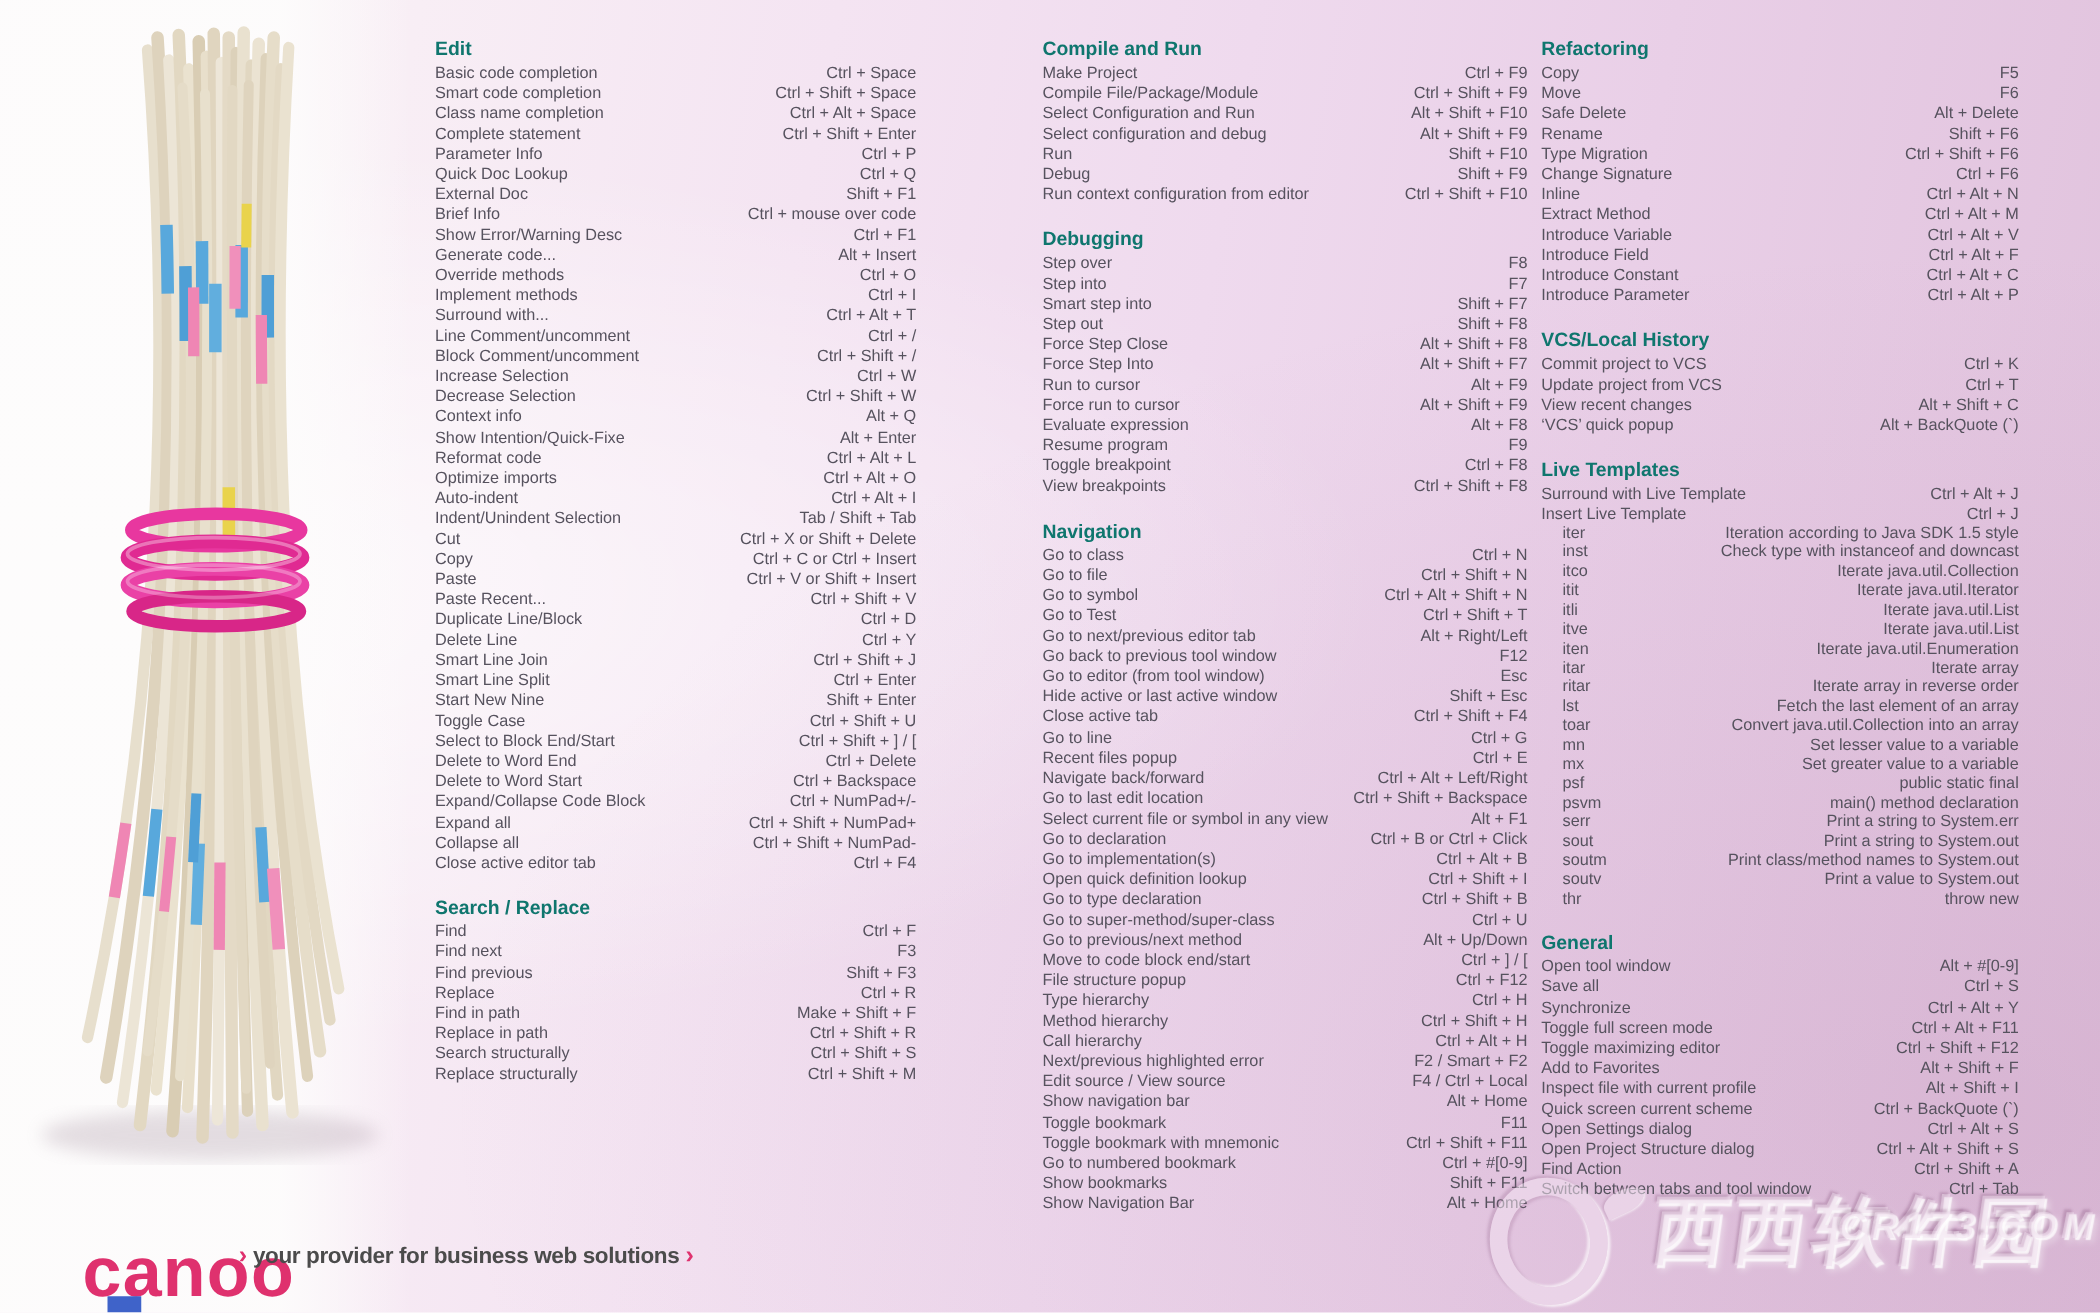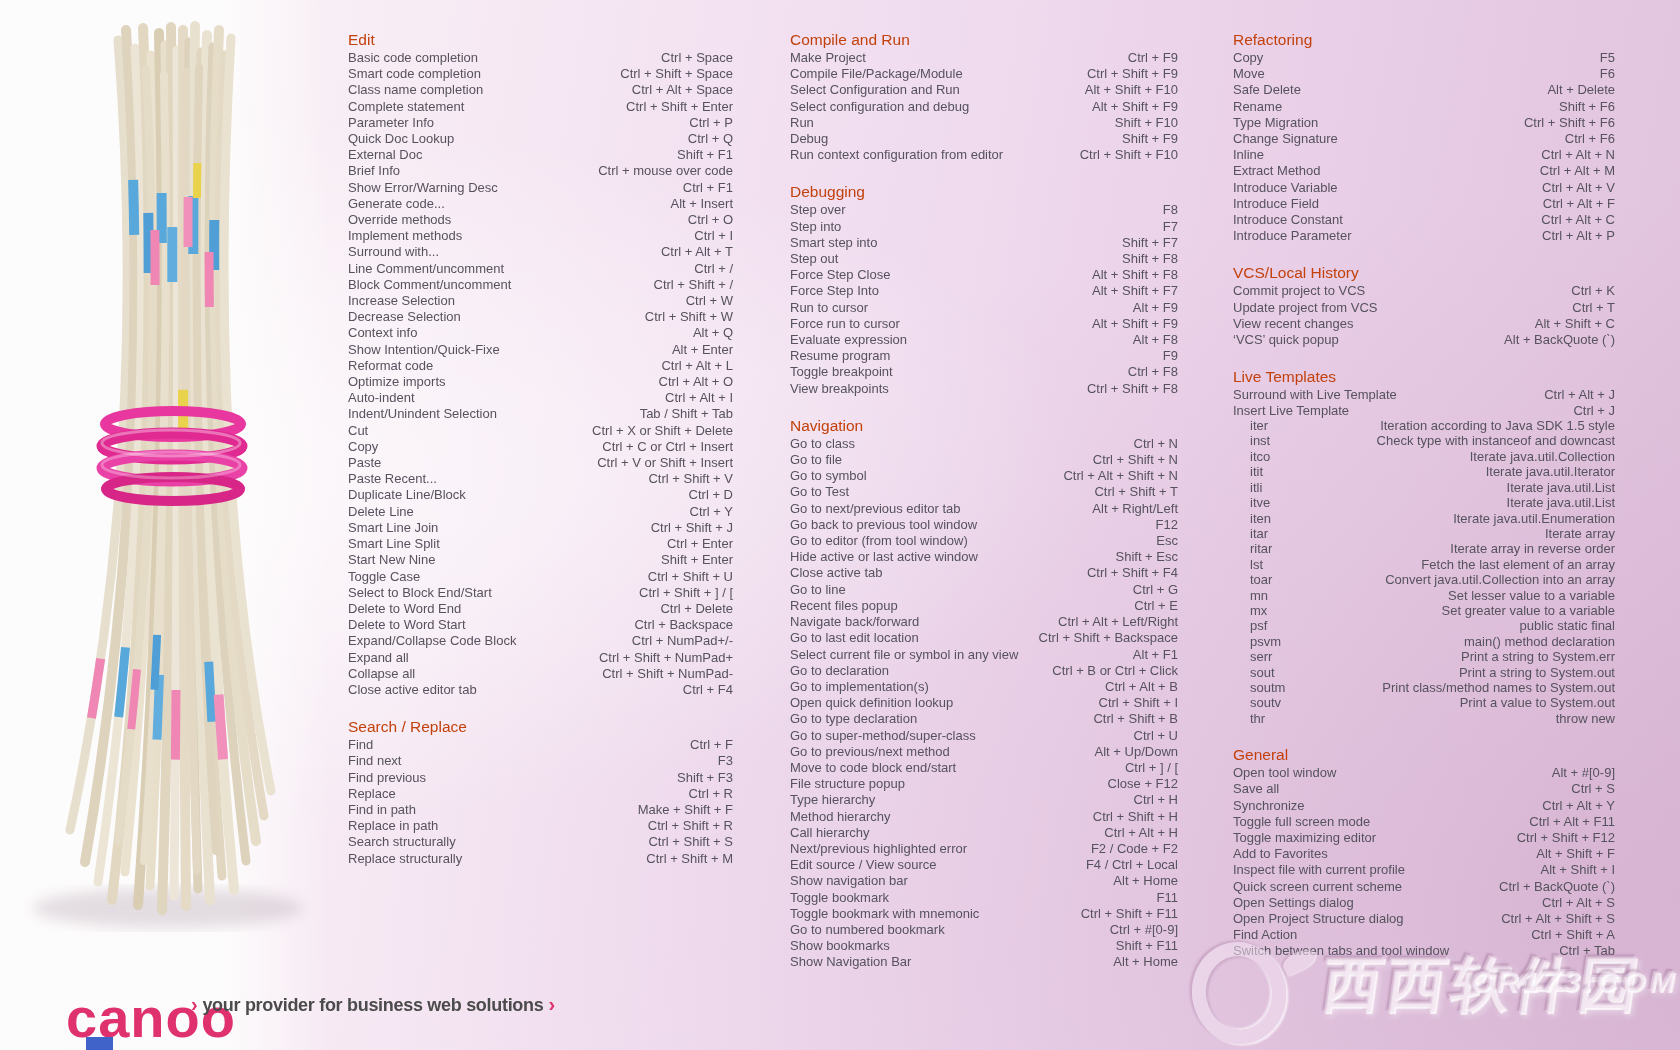--- a/index.html
+++ b/index.html
@@ -11,25 +11,25 @@
   .tint{position:absolute;inset:0;pointer-events:none;
     background:radial-gradient(ellipse at 95% 85%,rgba(173,120,165,.18),transparent 55%),
                radial-gradient(ellipse at 6% 45%,rgba(255,255,255,.75),rgba(255,255,255,0) 45%);}
   
   .photo{position:absolute;left:0;top:0;width:330px;height:1050px;
     background:linear-gradient(to right,rgba(253,252,252,.96) 68%,rgba(253,252,252,0));}
   .photo svg{display:block;}
   
   .col{position:absolute;top:31px;color:#56525e;font-size:13px;}
   #col1{left:348px;width:385px;}
-  #col2{left:790px;width:388px;}
+  #col2{left:834px;width:388px;}
   #col3{left:1233px;width:382px;}
   .section{margin-top:20px;}
   .section:first-child{margin-top:0;}
-  .sec-title{font-size:15.5px;font-weight:normal;color:#c2410c;line-height:17px;margin:0 0 2px 0;}
+  .sec-title{font-size:15.5px;font-weight:bold;color:#0f766e;line-height:17px;margin:0 0 2px 0;}
   .row{display:flex;justify-content:space-between;line-height:16.2px;white-space:nowrap;}
   .row .lbl{white-space:nowrap;}
   .row .val{white-space:nowrap;text-align:right;padding-left:10px;}
   .row.indent .lbl{padding-left:17px;}
   .sec-tight .row{line-height:15.4px;}
   
   .brand-logo{position:absolute;left:66px;top:946px;font-size:56px;font-weight:bold;
     letter-spacing:1px;color:#df316e;line-height:1;margin-top:44px;}
   .brand-tagline{position:absolute;left:186px;top:993px;font-size:18px;font-weight:bold;
     color:#4b4b4b;letter-spacing:-.3px;white-space:nowrap;}
@@ -481,37 +481,37 @@
       <div class="row">
         <span class="lbl">Go to previous/next method</span>
         <span class="val">Alt + Up/Down</span>
       </div>
       <div class="row">
         <span class="lbl">Move to code block end/start</span>
         <span class="val">Ctrl + ] / [</span>
       </div>
       <div class="row">
         <span class="lbl">File structure popup</span>
-        <span class="val">Close + F12</span>
+        <span class="val">Ctrl + F12</span>
       </div>
       <div class="row">
         <span class="lbl">Type hierarchy</span>
         <span class="val">Ctrl + H</span>
       </div>
       <div class="row">
         <span class="lbl">Method hierarchy</span>
         <span class="val">Ctrl + Shift + H</span>
       </div>
       <div class="row">
         <span class="lbl">Call hierarchy</span>
         <span class="val">Ctrl + Alt + H</span>
       </div>
       <div class="row">
         <span class="lbl">Next/previous highlighted error</span>
-        <span class="val">F2 / Code + F2</span>
+        <span class="val">F2 / Smart + F2</span>
       </div>
       <div class="row">
         <span class="lbl">Edit source / View source</span>
         <span class="val">F4 / Ctrl + Local</span>
       </div>
       <div class="row">
         <span class="lbl">Show navigation bar</span>
         <span class="val">Alt + Home</span>
       </div>
       <div class="row">

